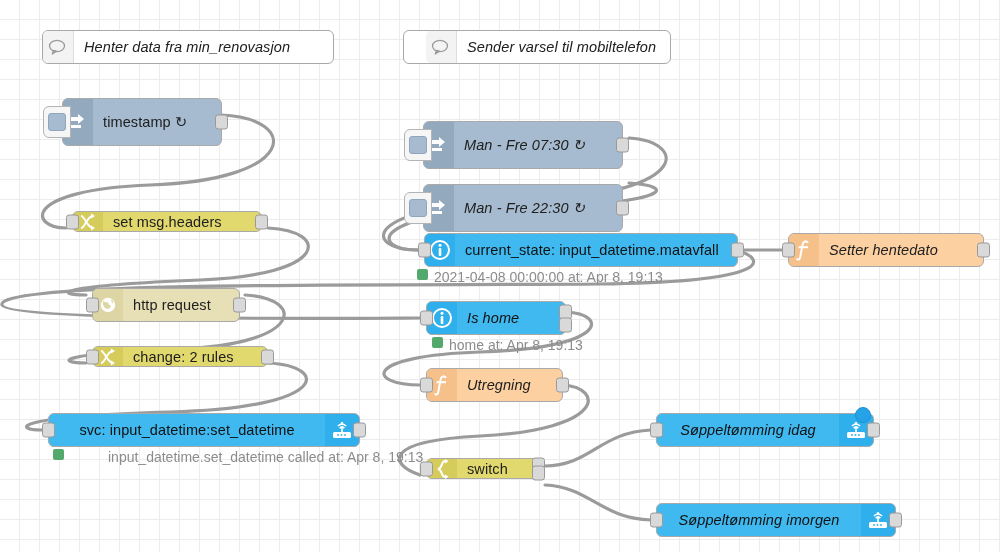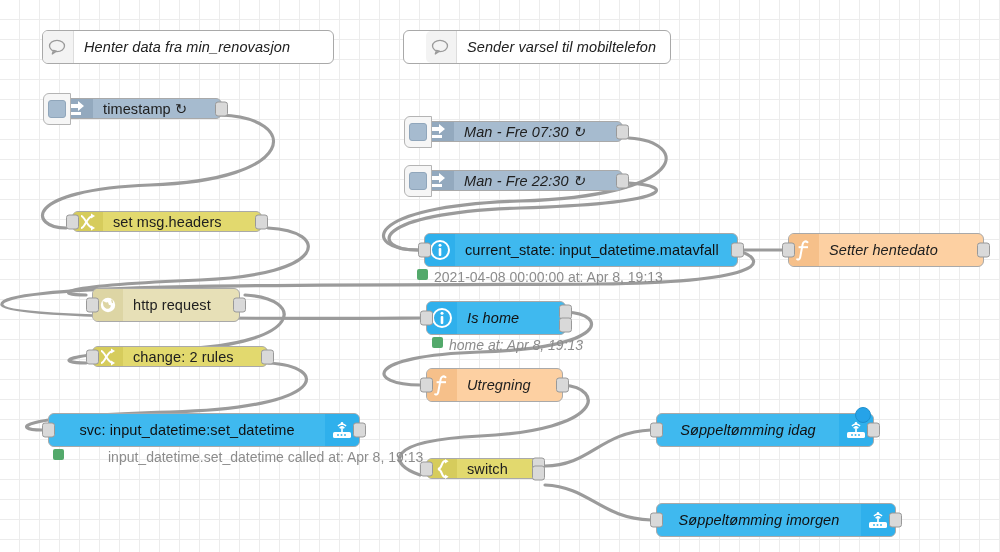--- a/index.html
+++ b/index.html
@@ -59,21 +59,21 @@
     border-radius:3px;
     top:50%;transform:translateY(-50%);
     z-index:4;
   }
   .port.in{left:-7px;}
   .port.out{right:-7px;}
   .port.out.o1{top:32%;}
   .port.out.o2{top:72%;}
 
   
-  .n-inject{background:#a6bbcf;height:21px;}
+  .n-inject{background:#a6bbcf;height:48px;}
   .n-inject .icon-panel{background:#93a9be;}
 
   .n-change{background:#e2d96e;height:21px;}
   .n-change .icon-panel{background:#d6cc5c;}
 
   .n-http{background:#e7e0b7;height:34px;}
   .n-http .icon-panel{background:#ddd5a4;}
 
   .n-func{background:#fdd0a2;height:34px;}
   .n-func .icon-panel{background:#f6c08a;}
@@ -256,21 +256,21 @@
     <div class="icon-panel">
       <svg class="gi" width="20" height="18" viewBox="0 0 20 18" aria-hidden="true">
         <path d="M2,4 h8 v-3 l6,5 -6,5 v-3 h-8 z" fill="#fff"></path>
         <rect x="2" y="12" width="11" height="3" fill="#fff"></rect>
       </svg>
     </div>
     <div class="label italic">Man - Fre 07:30 ↻</div>
     <div class="port out"></div>
   </div>
 
-  <div class="node n-inject" style="left:423px;top:170px;width:200px;">
+  <div class="node n-inject" style="left:423px;top:184px;width:200px;">
     <div class="inject-btn">
         <i></i>
       </div>
     <div class="icon-panel">
       <svg class="gi" width="20" height="18" viewBox="0 0 20 18" aria-hidden="true">
         <path d="M2,4 h8 v-3 l6,5 -6,5 v-3 h-8 z" fill="#fff"></path>
         <rect x="2" y="12" width="11" height="3" fill="#fff"></rect>
       </svg>
     </div>
     <div class="label italic">Man - Fre 22:30 ↻</div>
@@ -312,21 +312,21 @@
         <circle cx="11" cy="11" r="9" fill="none" stroke="#fff" stroke-width="2"></circle>
         <circle cx="11" cy="6.3" r="1.5" fill="#fff"></circle>
         <rect x="9.7" y="9" width="2.6" height="8" rx="1" fill="#fff"></rect>
       </svg>
     </div>
     <div class="label italic">Is home</div>
     <div class="port in"></div>
     <div class="port out o1"></div>
     <div class="port out o2"></div>
   </div>
-  <div class="status" style="left:432px;top:337px;font-style:italic;">
+  <div class="status" style="left:432px;top:337px;">
     <span class="dot"></span>
     <span>home at: Apr 8, 19:13</span>
   </div>
 
   <div class="node n-func" style="left:426px;top:368px;width:137px;">
     <div class="icon-panel">
       <svg class="gi" width="18" height="22" viewBox="0 0 18 22" aria-hidden="true">
         <path d="M12.5,3.2 C10.5,1.6 8.2,2.4 7.6,5.4 L5.2,18.2 C4.7,20.6 3.2,21 2.2,20.2" fill="none" stroke="#fff" stroke-width="2" stroke-linecap="round"></path>
         <rect x="3.6" y="7.2" width="9.4" height="2" fill="#fff"></rect>
       </svg>

